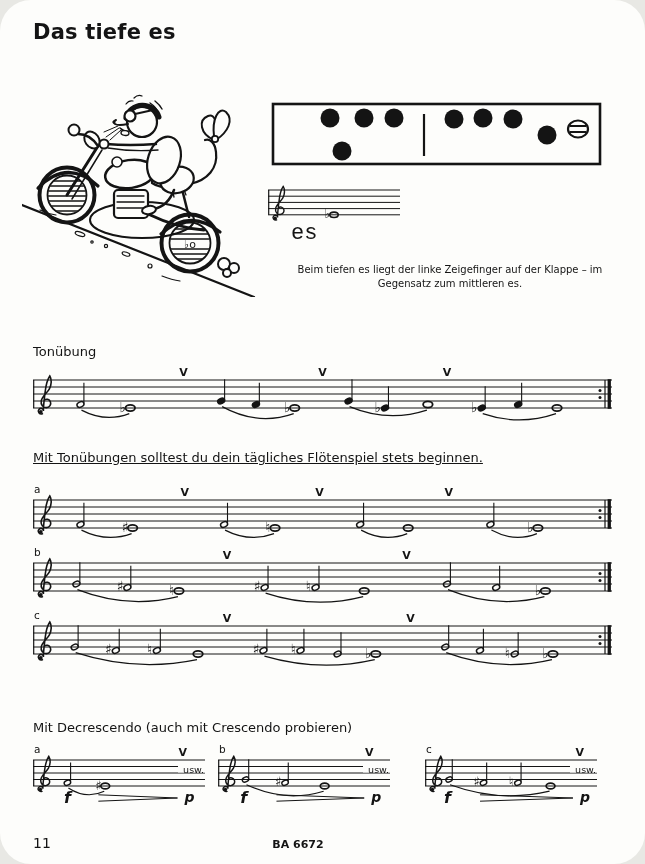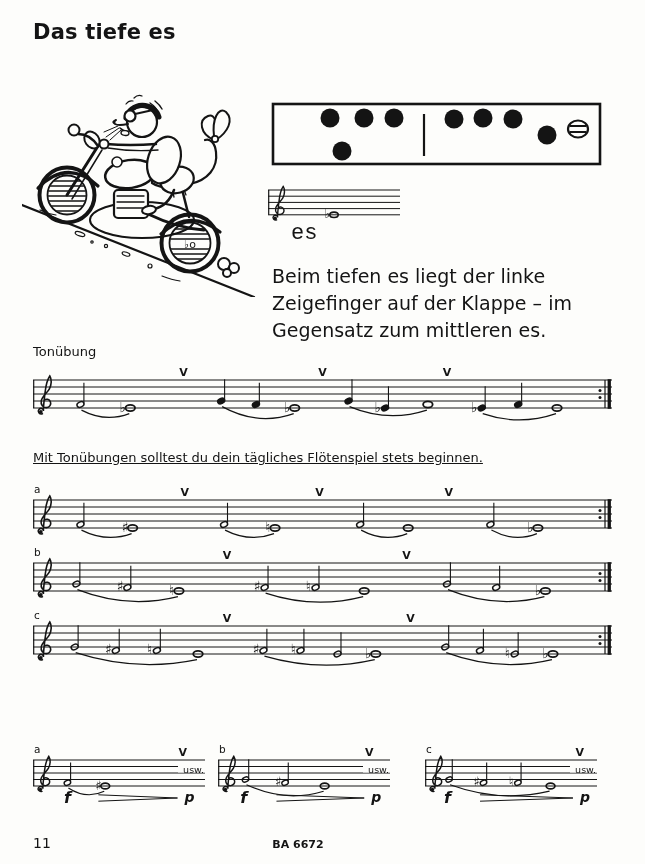--- a/index.html
+++ b/index.html
@@ -1,23 +1,24 @@
 <!DOCTYPE html>
 <html><head>
 <meta charset="utf-8">
 <style>
   html,body{margin:0;padding:0;background:#e8e8e4;}
   .page{
     position:relative; width:645px; height:864px; margin:0 auto;
     background:#fdfdfb; color:#141414; overflow:hidden;
     font-family:"DejaVu Sans","Liberation Sans",sans-serif;
+    border-radius:31px;
   }
   .abs{position:absolute;}
   .title{left:33px; top:20px; font-size:21px; font-weight:600; letter-spacing:.2px;}
-  .caption{left:272px; top:263px; width:356px; font-size:19px; line-height:1.42;}
+  .caption{left:272px; top:263px; width:356px; font-size:10px; line-height:1.42;text-align:center;}
   .sec-label{font-size:13px;}
   .es-label{left:291px; top:221px; font-size:22px;font-family:Liberation Mono, monospace;}
   .footer-page{left:33px; top:835px; font-size:14px;}
   .footer-plate{left:0; top:838px; width:596px; text-align:center; font-size:11px; font-weight:bold;}
   svg{display:block;}
   svg text{font-family:"DejaVu Sans","Liberation Sans",sans-serif;}
 </style>
 </head>
 <body>
 
@@ -137,20 +138,21 @@
   </svg>
 
   <div class="abs es-label">es</div>
 
   <div class="abs caption">Beim tiefen es liegt der linke Zeigefinger auf der Klappe – im Gegensatz zum mittleren es.</div>
 
   <div class="abs sec-label" style="left:33px; top:344px;">Tonübung</div>
 
   <div class="abs sec-label" style="left:33px; top:450px;text-decoration:underline;">Mit Tonübungen solltest du dein tägliches Flötenspiel stets beginnen.</div>
 
+  <div class="abs sec-label" style="left:33px; top:720px;">Mit Decrescendo (auch mit Crescendo probieren)</div>
 
   <div class="abs footer-page">11</div>
   <div class="abs footer-plate">BA 6672</div>
 
 <svg width="132" height="58" viewBox="0 0 132 58" class="abs" style="left:268px; top:176px;">
       <line x1="0" y1="14" x2="132" y2="14" stroke="#141414" stroke-width="1"></line>
       <line x1="0" y1="20.2" x2="132" y2="20.2" stroke="#141414" stroke-width="1"></line>
       <line x1="0" y1="26.4" x2="132" y2="26.4" stroke="#141414" stroke-width="1"></line>
       <line x1="0" y1="32.6" x2="132" y2="32.6" stroke="#141414" stroke-width="1"></line>
       <line x1="0" y1="38.8" x2="132" y2="38.8" stroke="#141414" stroke-width="1"></line>

